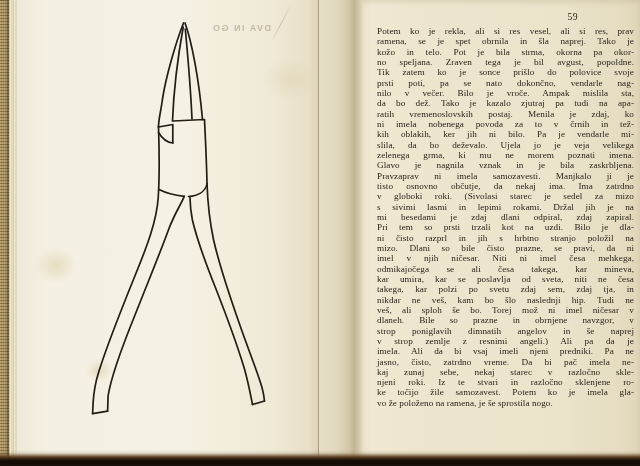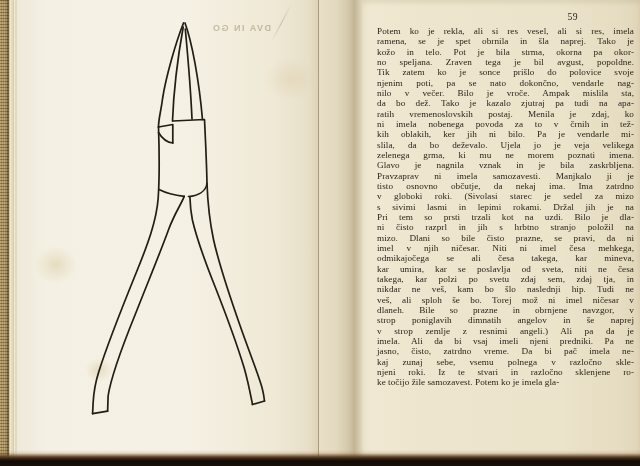--- a/index.html
+++ b/index.html
@@ -96,55 +96,57 @@
     <div class="stain s1"></div>
     <div class="stain s2"></div>
     <div class="stain s3"></div>
   </div>
 
   <div class="gutter"></div>
 
   <div class="right-page">
     <div class="page-number">59</div>
     <div class="text-block">
-        <div class="tline">Potem ko je rekla, ali si res vesel, ali si res, imela</div>
+        <div class="tline">Potem ko je rekla, ali si res vesel, ali si res, prav</div>
         <div class="tline">ramena, se je spet obrnila in šla naprej. Tako je</div>
         <div class="tline">kožo in telo. Pot je bila strma, okorna pa okor-</div>
         <div class="tline">no speljana. Zraven tega je bil avgust, popoldne.</div>
         <div class="tline">Tik zatem ko je sonce prišlo do polovice svoje</div>
-        <div class="tline">njenim poti, pa se nato dokončno, vendarle nag-</div>
+        <div class="tline">prsti poti, pa se nato dokončno, vendarle nag-</div>
         <div class="tline">nilo v večer. Bilo je vroče. Ampak mislila sta,</div>
         <div class="tline">da bo dež. Tako je kazalo zjutraj pa tudi na apa-</div>
         <div class="tline">ratih vremenoslovskih postaj. Menila je zdaj, ko</div>
         <div class="tline">ni imela nobenega povoda za to v črnih in tež-</div>
         <div class="tline">kih oblakih, ker jih ni bilo. Pa je vendarle mi-</div>
         <div class="tline">slila, da bo deževalo. Ujela jo je veja velikega</div>
         <div class="tline">zelenega grma, ki mu ne morem poznati imena.</div>
         <div class="tline">Glavo je nagnila vznak in je bila zaskrbljena.</div>
         <div class="tline">Pravzaprav ni imela samozavesti. Manjkalo ji je</div>
         <div class="tline">tisto osnovno občutje, da nekaj ima. Ima zatrdno</div>
         <div class="tline">v globoki roki. (Sivolasi starec je sedel za mizo</div>
         <div class="tline">s sivimi lasmi in lepimi rokami. Držal jih je na</div>
+        <div class="tline">mi besedami je zdaj dlani odpiral, zdaj zapiral.</div>
         <div class="tline">Pri tem so prsti trzali kot na uzdi. Bilo je dla-</div>
         <div class="tline">ni čisto razprl in jih s hrbtno stranjo položil na</div>
         <div class="tline">mizo. Dlani so bile čisto prazne, se pravi, da ni</div>
         <div class="tline">imel v njih ničesar. Niti ni imel česa mehkega,</div>
         <div class="tline">odmikajočega se ali česa takega, kar mineva,</div>
         <div class="tline">kar umira, kar se poslavlja od sveta, niti ne česa</div>
         <div class="tline">takega, kar polzi po svetu zdaj sem, zdaj tja, in</div>
         <div class="tline">nikdar ne veš, kam bo šlo naslednji hip. Tudi ne</div>
         <div class="tline">veš, ali sploh še bo. Torej mož ni imel ničesar v</div>
         <div class="tline">dlaneh. Bile so prazne in obrnjene navzgor, v</div>
         <div class="tline">strop poniglavih dimnatih angelov in še naprej</div>
         <div class="tline">v strop zemlje z resnimi angeli.) Ali pa da je</div>
         <div class="tline">imela. Ali da bi vsaj imeli njeni predniki. Pa ne</div>
         <div class="tline">jasno, čisto, zatrdno vreme. Da bi pač imela ne-</div>
-        <div class="tline">kaj zunaj sebe, vsemu polnega v razločno skle-</div>
+        <div class="tline">kaj zunaj sebe, nekaj starec v razločno skle-</div>
         <div class="tline">njeni roki. Iz te stvari in razločno sklenjene ro-</div>
         <div class="tline">ke točijo žile samozavest. Potem ko je imela gla-</div>
+        <div class="tline">vo že položeno na ramena, je še sprostila nogo.</div>
       </div>
   </div>
 
   <svg class="drawing" width="640" height="466" viewBox="0 0 640 466">
 
     <path d="M183.5,23 C176,42 166,76 162.5,99 C161,111 158.5,119 158.5,127"></path>
     <path d="M185,23 C192,42 199,80 202.5,119.5"></path>
     <path d="M183.2,27 C178,56 173.5,95 172.5,121"></path>
     <path d="M185.3,29 C188,58 191,96 192,119"></path>
 

